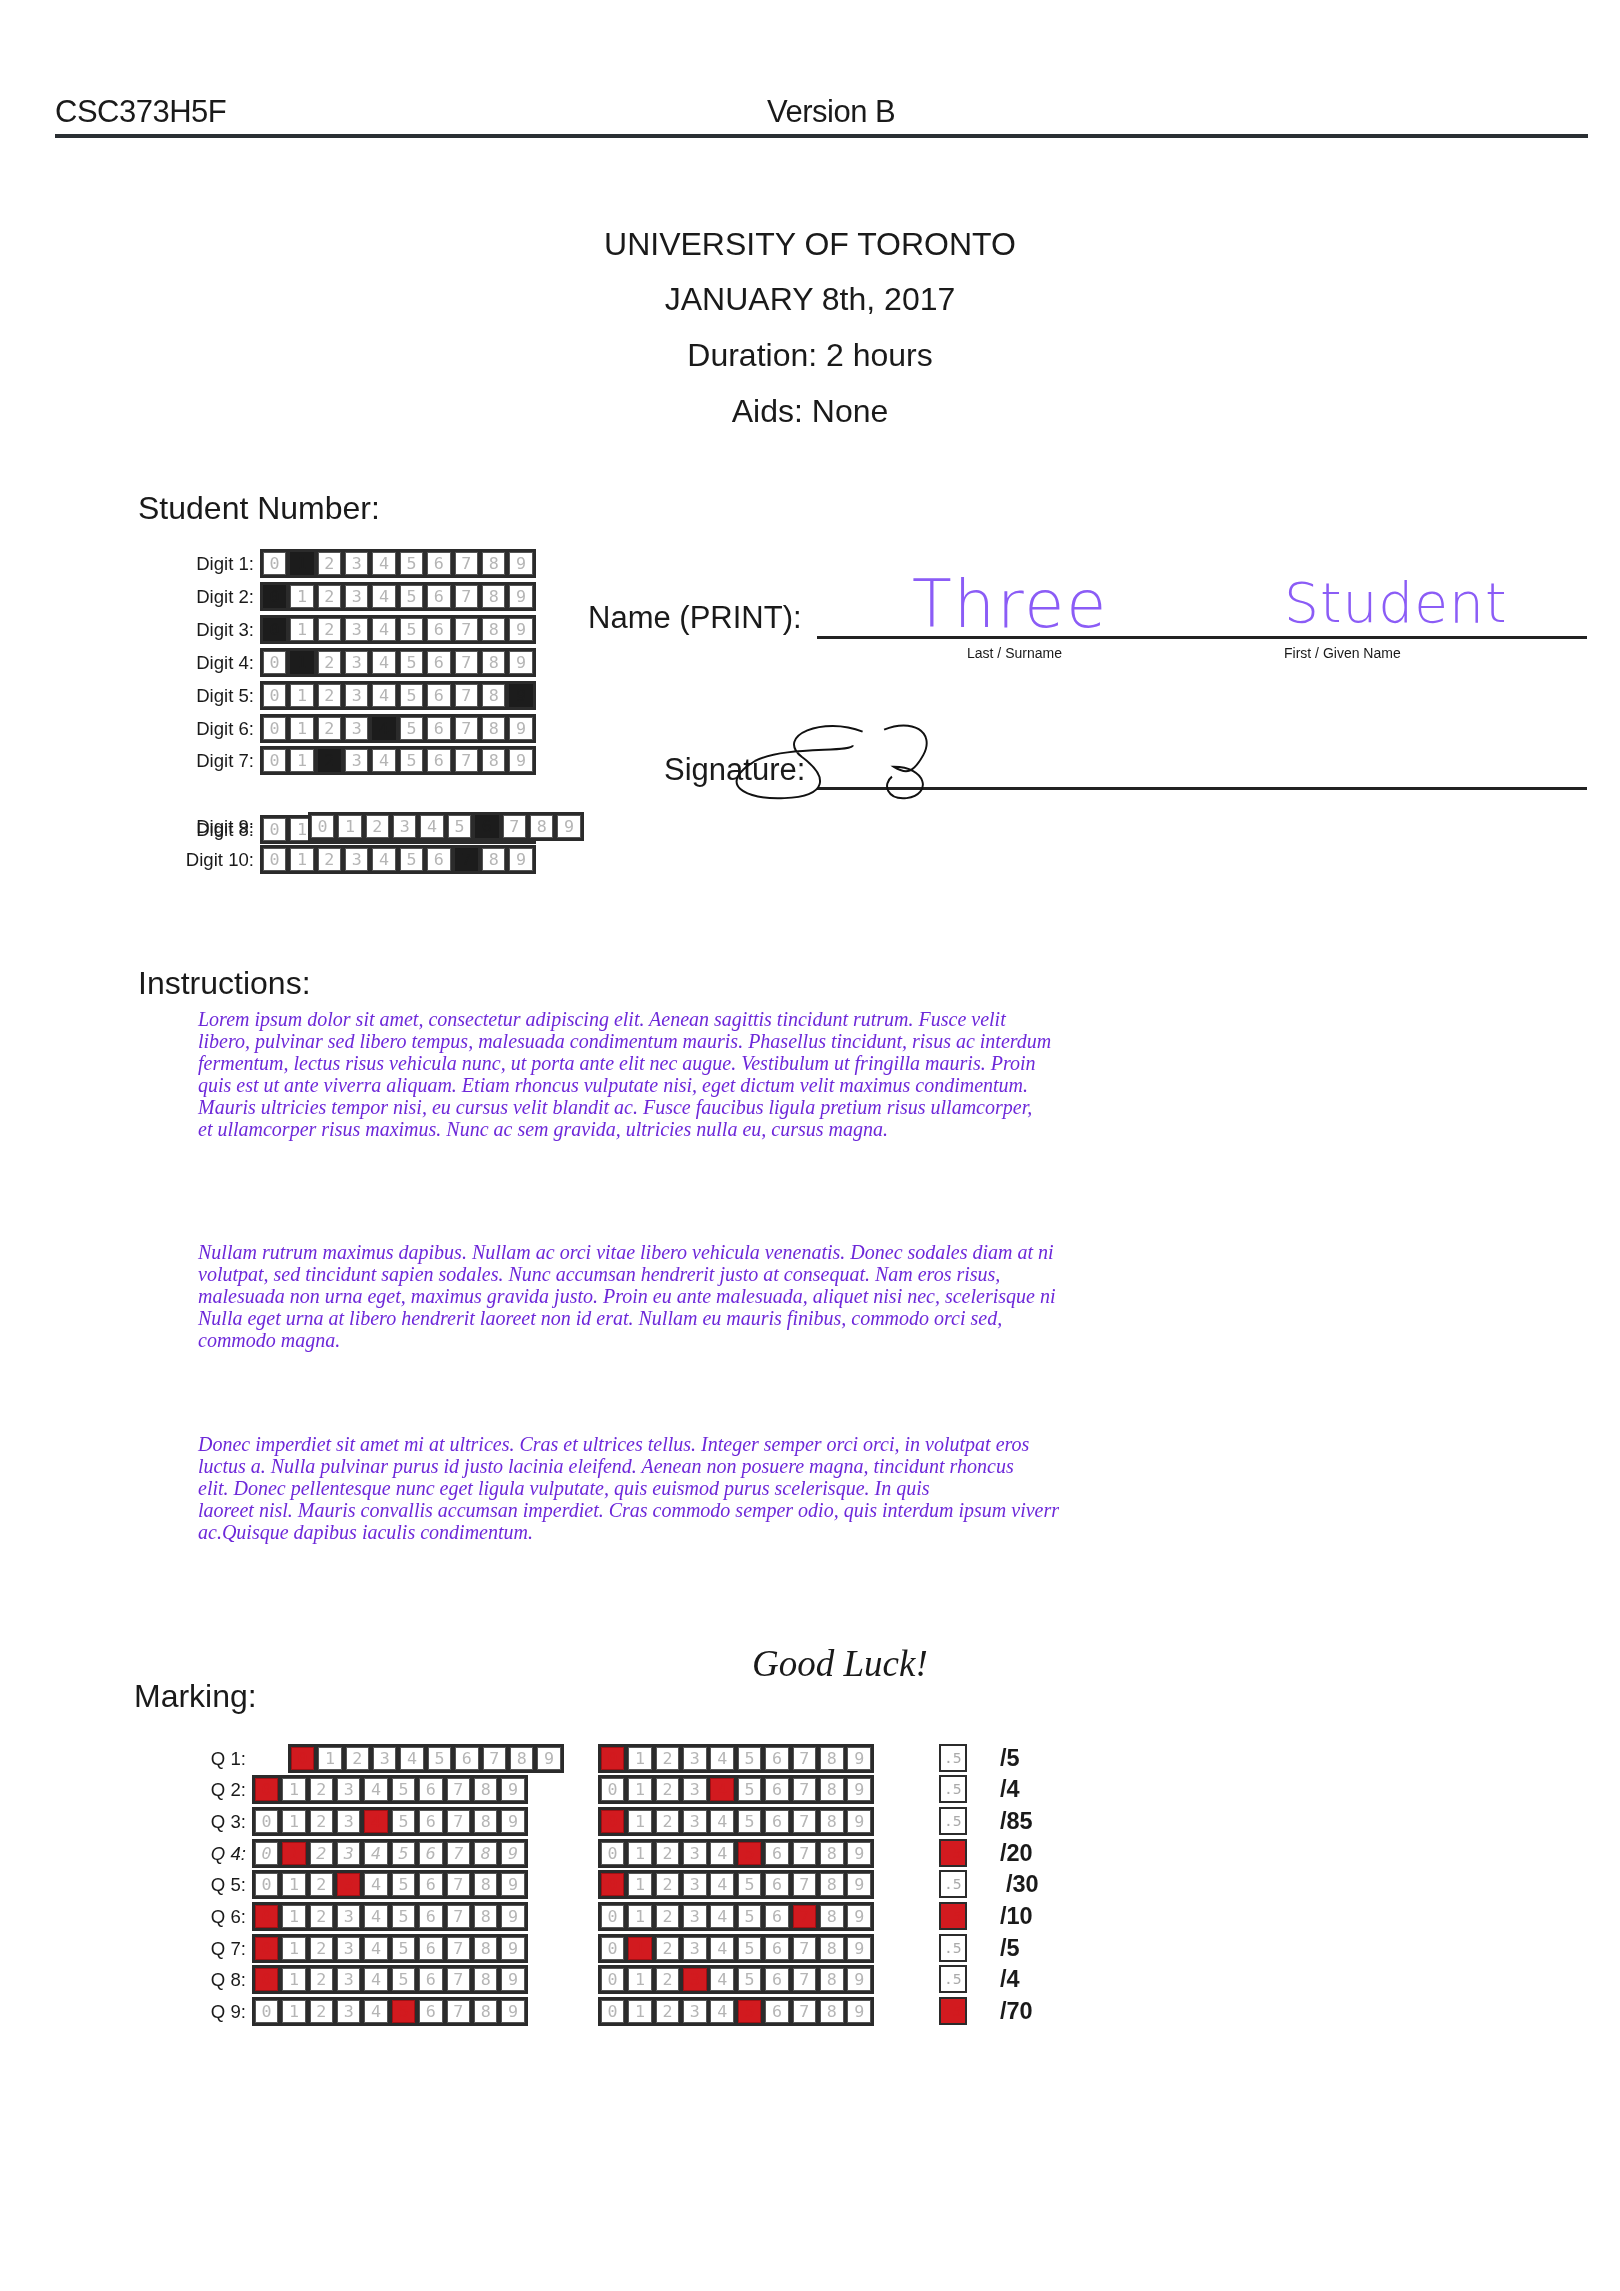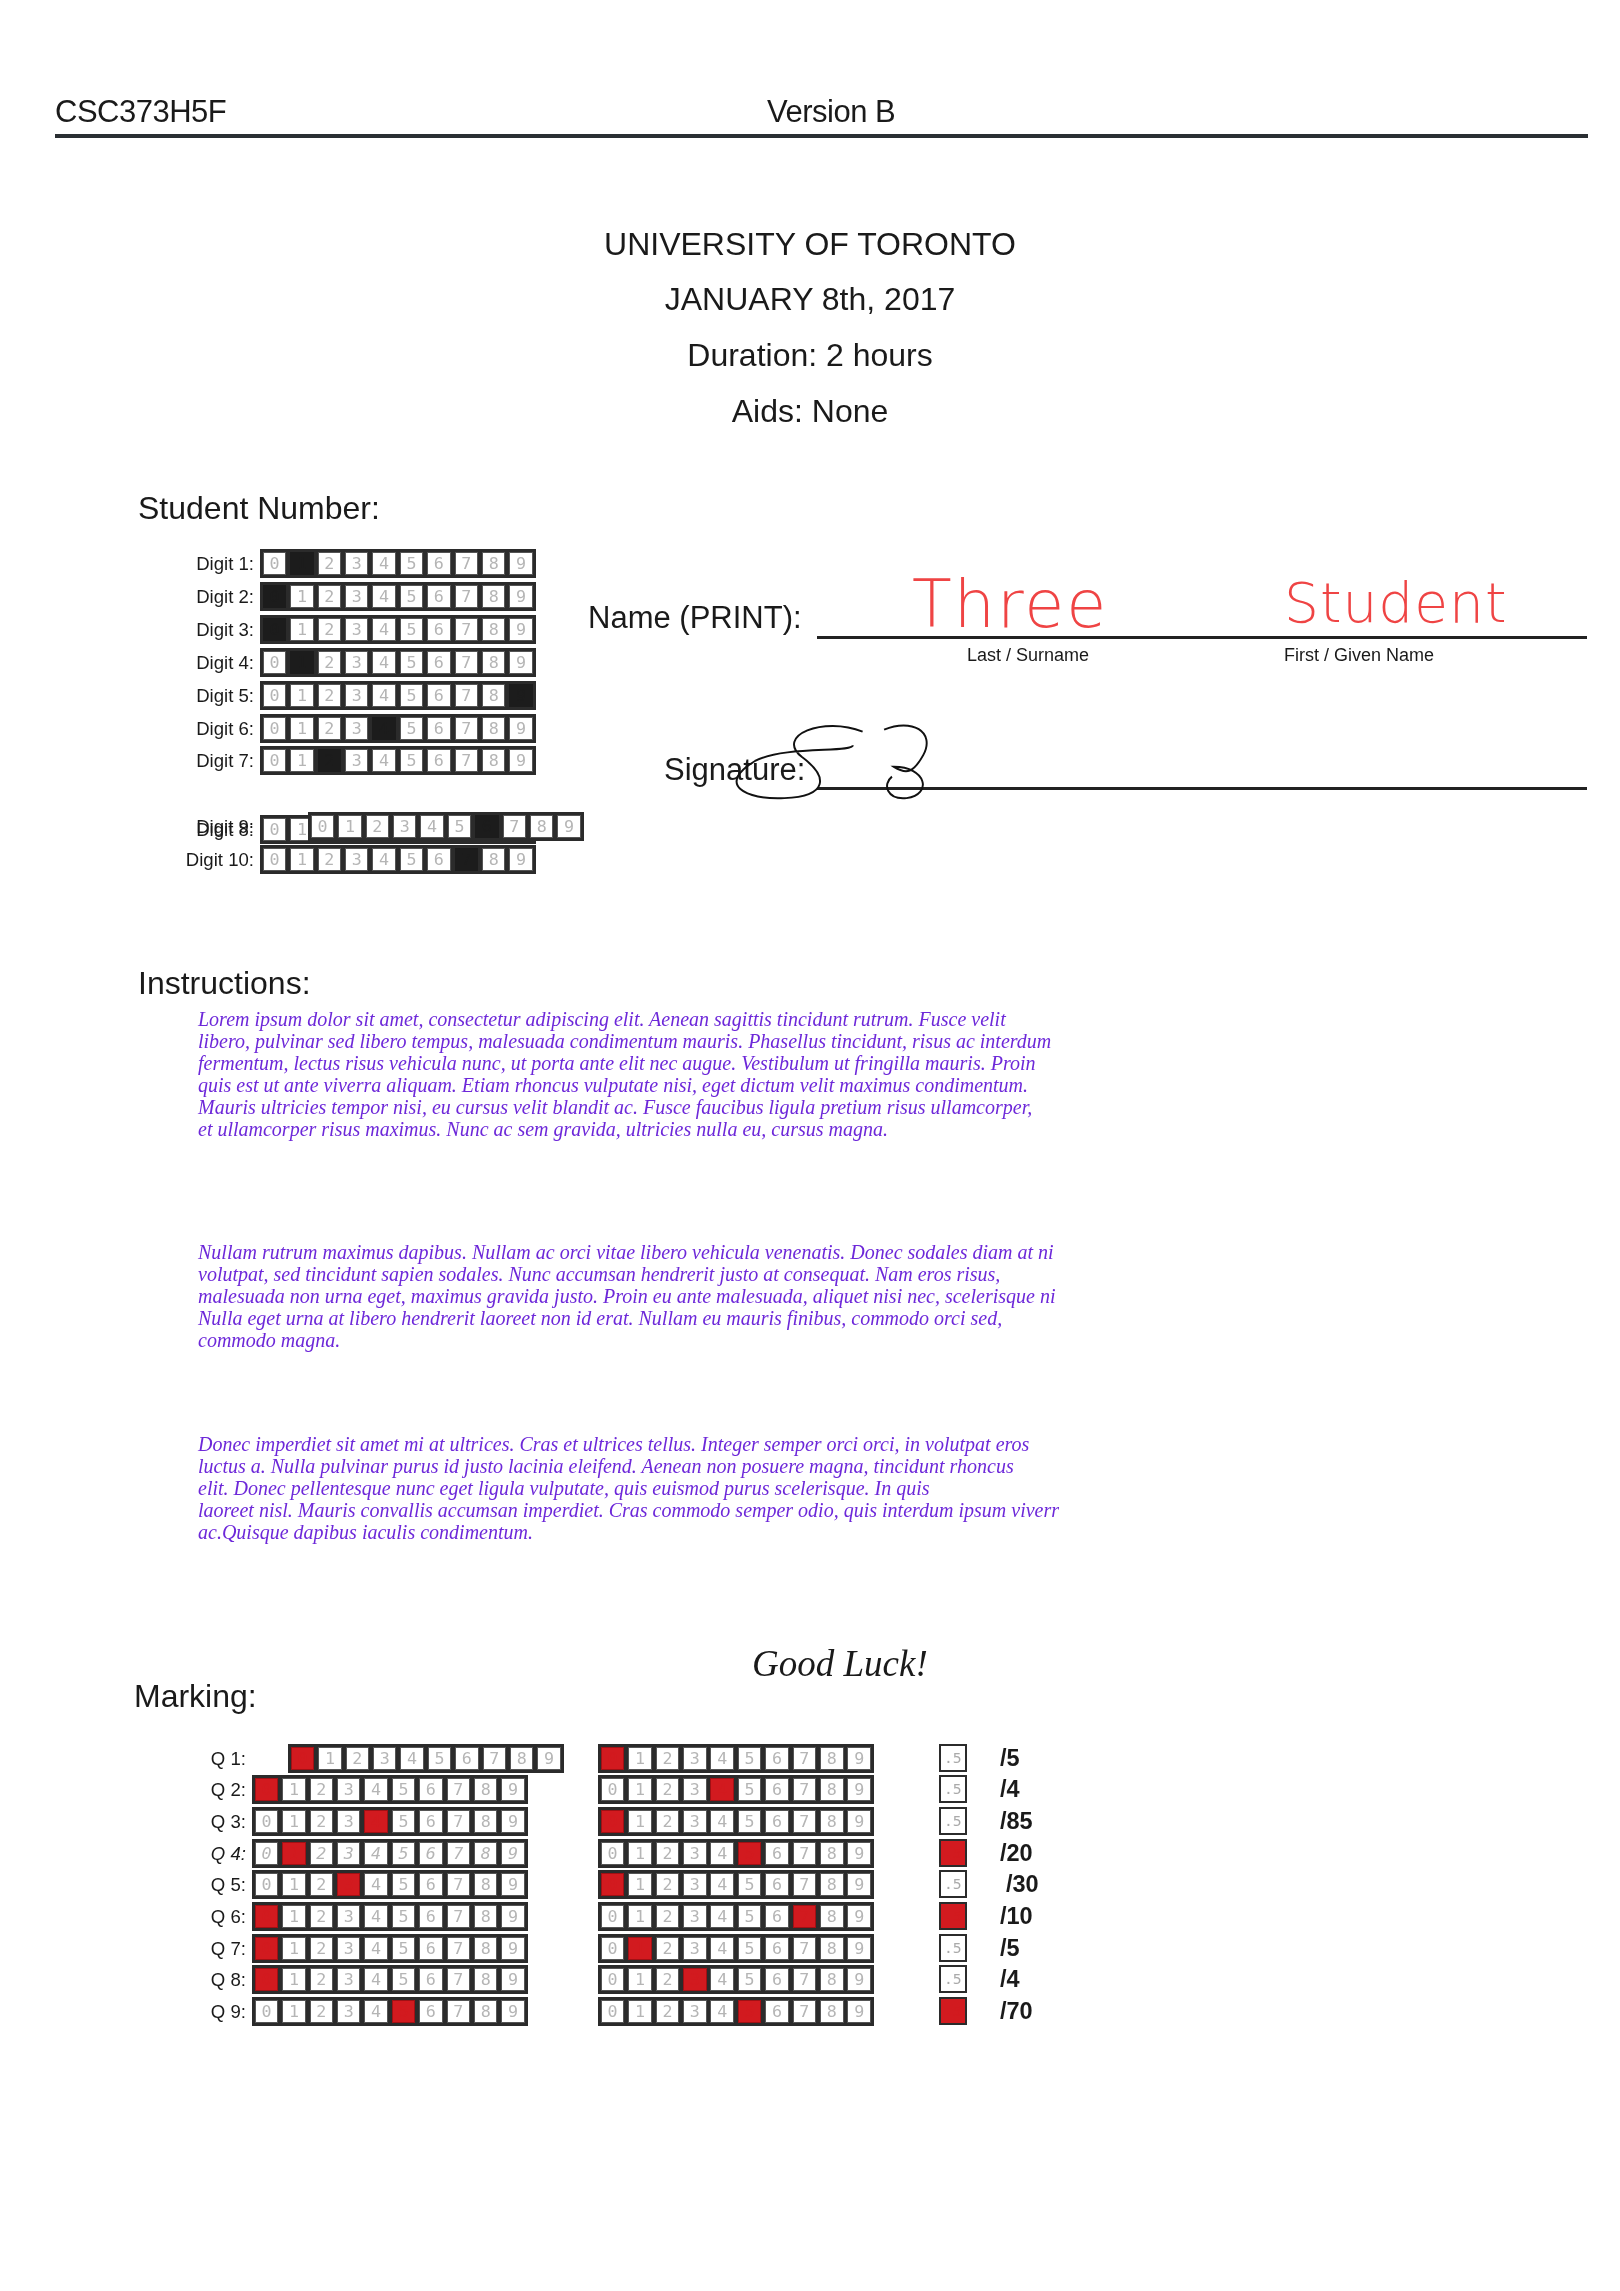--- a/index.html
+++ b/index.html
@@ -19,22 +19,22 @@
   .bubble.filled-black { background: #1c1c1c; color: #1c1c1c; border-color: #1c1c1c; }
   .bubble.filled-red { background: #d21a1f; color: #d21a1f; border-color: #a01014; }
 
   .mark-row .row-label { width: 54px; font-size: 18.6px; }
   .single-box { width: 23.5px; height: 23.5px; border: 2.9px solid #2b2b2b; background: #fff; box-sizing: content-box;
                 font-family: "DejaVu Sans Mono", monospace; font-size: 14.7px; line-height: 23.5px; text-align: center; color: #aaa; }
   .single-box.filled-red { background: #d21a1f; color: #d21a1f; }
   .out-of { font-weight: bold; font-size: 23.5px; }
 
   .name-line { height: 2.9px; background: #222; }
-  .small-caption { font-size: 18px; }
-  .hand { font-family: "DejaVu Sans", sans-serif; font-weight: 300; color: #ef4444; }
+  .small-caption { font-size: 14px; }
+  .hand { font-family: "DejaVu Sans", sans-serif; font-weight: 300; color: #8b5cf6; }
 
   .para { font-family: "Liberation Serif", serif; font-style: italic; font-size: 20px; line-height: 22px; white-space: pre; left: 198px; color: #6d28d9; }
   .good-luck { font-family: "Liberation Serif", serif; font-style: italic; font-size: 37px; }
 </style>
 </head>
 <body>
 
 <div class="abs hdr" style="left:55px;text-align:right;">CSC373H5F</div>
 <div class="abs hdr" style="left:767px;">Version B</div>
 <div class="abs hdr-rule"></div>

